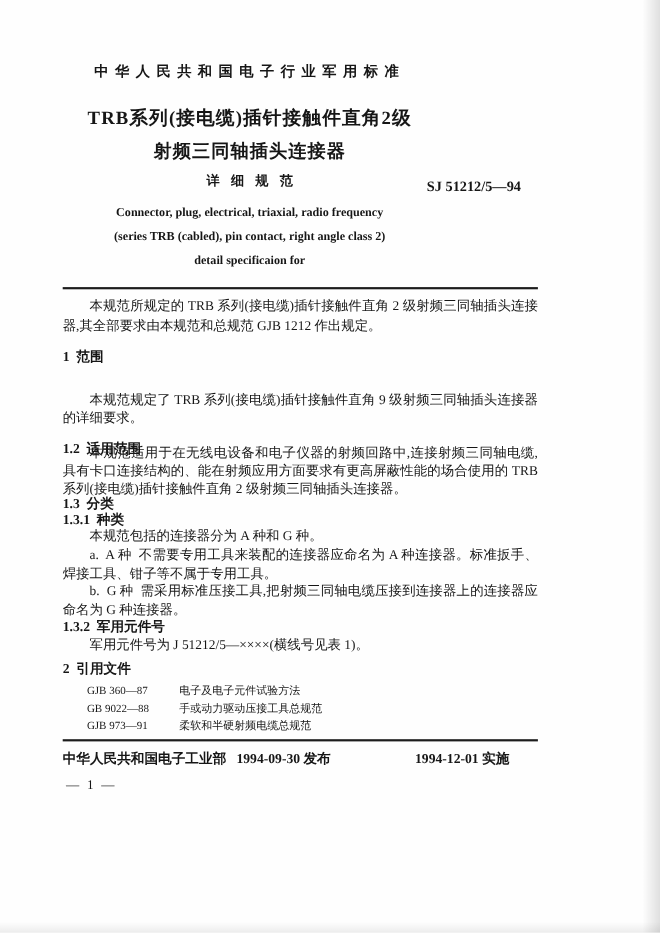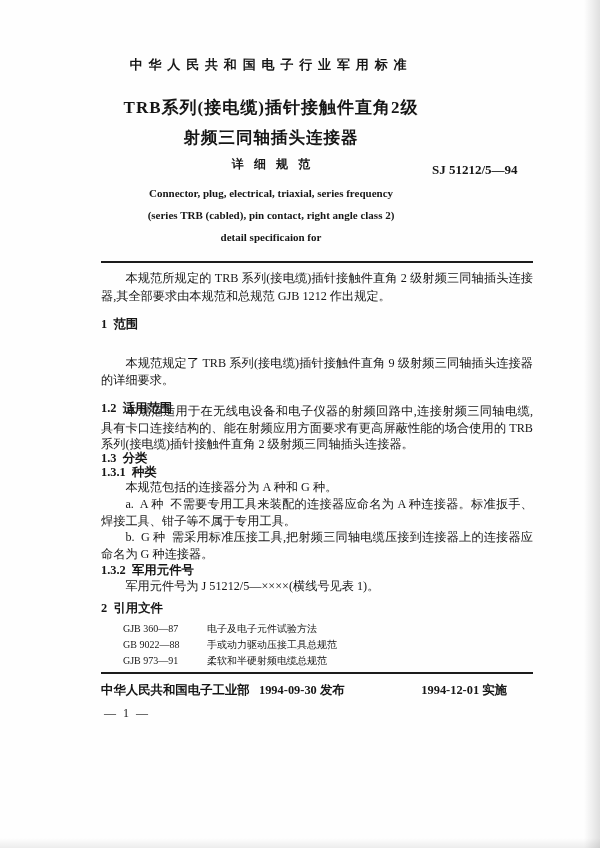--- a/index.html
+++ b/index.html
@@ -19,21 +19,21 @@
   .page::after{
     content:"";position:absolute;top:0;right:0;width:16px;height:100%;
     background:linear-gradient(to right,rgba(0,0,0,0),rgba(0,0,0,0.12));
     pointer-events:none;
   }
   .page::before{
     content:"";position:absolute;left:0;bottom:0;width:100%;height:10px;
     background:linear-gradient(to bottom,rgba(0,0,0,0),rgba(0,0,0,0.07));
     pointer-events:none;
   }
-  .abs{position:absolute;margin-left:44px;}
+  .abs{position:absolute;}
   .content-left{left:57px;width:432px;}
   
   .title-col{left:57px;width:340px;text-align:center;}
   .org-line{
     top:56px;font-size:13px;font-weight:bold;letter-spacing:0.45em;
     white-space:nowrap;
   }
   .title-zh1{top:96px;font-size:17px;font-weight:bold;letter-spacing:1px;white-space:nowrap;}
   .title-zh2{top:127px;font-size:16.5px;font-weight:bold;letter-spacing:1px;white-space:nowrap;}
   .title-emph{top:156px;font-size:12px;font-weight:bold;letter-spacing:0.85em;white-space:nowrap;text-indent:0.85em;}
@@ -77,21 +77,21 @@
 </head>
 <body>
 
 <div class="page">
 
   <div class="abs title-col org-line">中华人民共和国电子行业军用标准</div>
   <div class="abs title-col title-zh1">TRB系列(接电缆)插针接触件直角2级</div>
   <div class="abs title-col title-zh2">射频三同轴插头连接器</div>
   <div class="abs title-col title-emph">详细规范</div>
   <div class="abs doc-number">SJ 51212/5—94</div>
-  <div class="abs title-col title-en en1">Connector, plug, electrical, triaxial, series frequency</div>
+  <div class="abs title-col title-en en1">Connector, plug, electrical, triaxial, radio frequency</div>
   <div class="abs title-col title-en en2">(series TRB (cabled), pin contact, right angle class 2)</div>
   <div class="abs title-col title-en en3">detail specificaion for</div>
 
   <div class="abs content-left rule rule-top"></div>
 
   <div class="abs content-left body-text indent preamble">本规范所规定的 TRB 系列(接电缆)插针接触件直角 2 级射频三同轴插头连接器,其全部要求由本规范和总规范 GJB 1212 作出规定。</div>
 
   <div class="abs content-left h h-s1">1  范围</div>
 
   <div class="abs content-left body-text indent b-s1-1">本规范规定了 TRB 系列(接电缆)插针接触件直角 9 级射频三同轴插头连接器的详细要求。</div>

